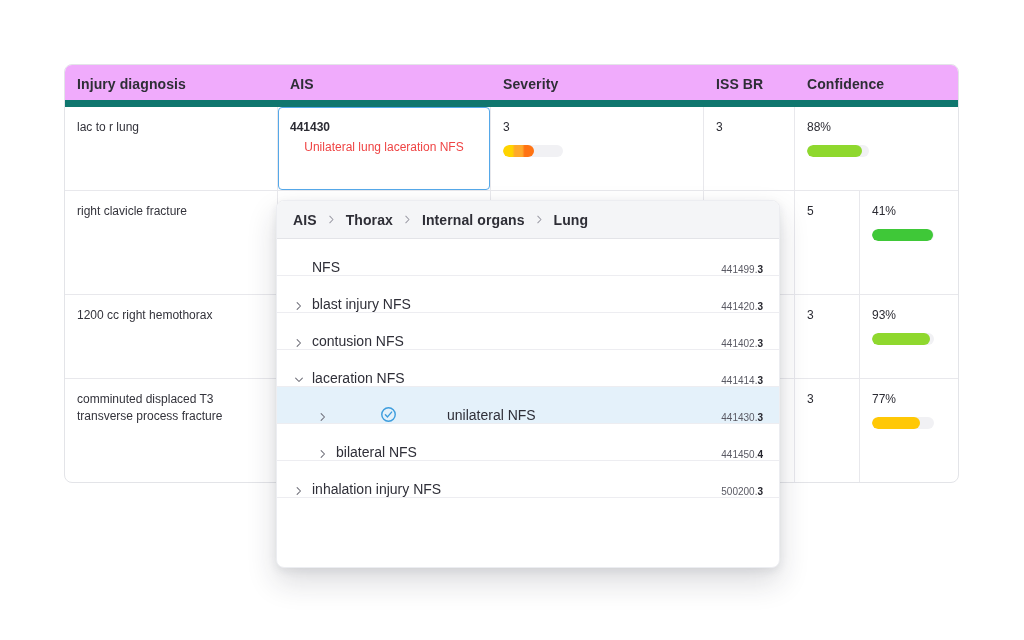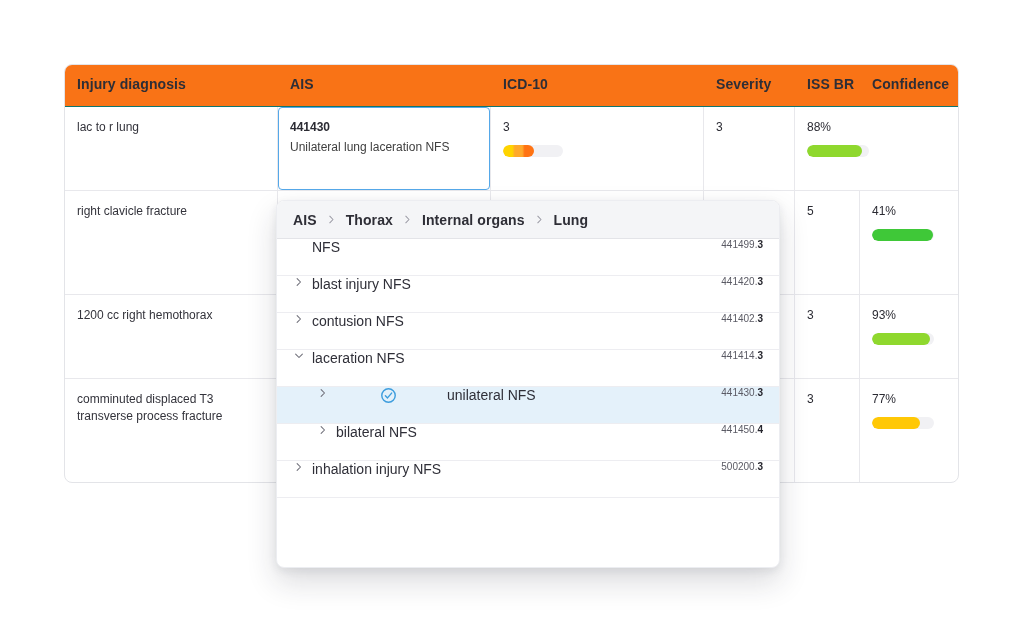--- a/index.html
+++ b/index.html
@@ -5,36 +5,36 @@
   * { margin: 0; padding: 0; box-sizing: border-box; }
   html, body { width: 1024px; height: 640px; background: #ffffff;
     font-family: "Liberation Sans", sans-serif; position: relative; overflow: hidden; }
 
   
   .table-card {
     position: absolute; left: 64px; top: 64px; width: 895px; height: 419px;
     border: 1px solid #e3e4e8; border-radius: 8px; background: #fff; overflow: hidden;
   }
   .t-row { display: grid; grid-template-columns: 213px 213px 213px 91px 65px 1fr; }
-  .t-row.hdr { height: 42px; background: #f97316; border-bottom: 1px solid #0f766e; }
+  .t-row.hdr { height: 42px; background: #f0abfc; border-bottom: 7px solid #0f766e; }
   .t-row.r1 { height: 84px; }
   .t-row.r2 { height: 104px; }
   .t-row.r3 { height: 84px; }
   .t-row.r4 { height: 104px; }
   .t-row.body-row { border-bottom: 1px solid #e8e8ec; }
   .t-row.body-row:last-child { border-bottom: none; }
 
   .hcell { padding: 11px 12px; font-size: 14px; font-weight: 700; color: #2e2e36;
     letter-spacing: .1px; white-space: nowrap; }
   .cell { padding: 12px; font-size: 12px; color: #33333b; line-height: 1.42;
     border-right: 1px solid #e8e8ec; position: relative; }
   .cell:last-child { border-right: none; }
 
   .code-strong { font-weight: 700; color: #2b2b33; }
-  .desc { color: #404040; margin-top: 3px; }
+  .desc { color: #ef4444; margin-top: 3px; text-align: center; }
   .num { font-weight: 500; color: #2b2b33; }
 
   .sel-outline { position: absolute; inset: 0; border: 1.5px solid var(--accent-blue);
     border-radius: 4px; pointer-events: none; }
 
   .bar-track { height: 12px; border-radius: 6px; background: var(--bar-track);
     margin-top: 9px; overflow: hidden; }
   .bar-track.severity { width: 60px; }
   .bar-track.confidence { width: 62px; }
   .bar-fill { height: 100%; border-radius: 6px; }
@@ -45,40 +45,39 @@
     background: #fff; border-radius: 8px; z-index: 10;
     border: 1px solid #ecedf1;
     box-shadow: 0 14px 30px rgba(30,34,50,.16), 0 3px 8px rgba(30,34,50,.08);
     overflow: hidden;
   }
   .breadcrumb { height: 38px; background: #f4f5f7; border-bottom: 1px solid #e3e4e8;
     display: flex; align-items: center; padding: 0 16px; gap: 9px; }
   .bc-item { font-size: 14px; font-weight: 700; color: #2e2e36; letter-spacing: .1px; }
   .bc-sep { display: flex; color: #9a9aa4; }
 
-  .pop-row { height: 37px; display: flex; align-items: flex-start; padding: 0 16px;
+  .pop-row { height: 37px; display: flex; align-items: flex-end; padding: 0 16px;
     border-bottom: 1px solid #ededf1; font-size: 14px; color: #2f2f38; }
   .pop-row.selected { background: var(--selected-row-bg); gap: 44px; }
   .pop-row .chev { display: flex; width: 12px; margin-right: 7px; color: #6d6d77; flex: none; }
   .pop-row .chev.hidden-chev { visibility: hidden; }
   .pop-row.child { padding-left: 40px; }
   .pop-row .check { display: flex; margin-right: 6px; flex: none; }
   .pop-label { color: #2f2f38; }
   .pop-code { margin-left: auto; font-size: 10px; color: #5a5a64; }
   .pop-code b { font-weight: 700; color: #26262e; }
 </style>
 </head>
 <body>
 
 <div class="table-card">
 
   <div class="t-row hdr">
     <div class="hcell">Injury diagnosis</div>
     <div class="hcell">AIS</div>
-    <div class="hcell">ICD-10</div>
     <div class="hcell">Severity</div>
     <div class="hcell">ISS BR</div>
     <div class="hcell">Confidence</div>
   </div>
 
   <div class="t-row body-row r1">
     <div class="cell">
       <span>lac to r lung</span>
     </div>
     <div class="cell">

